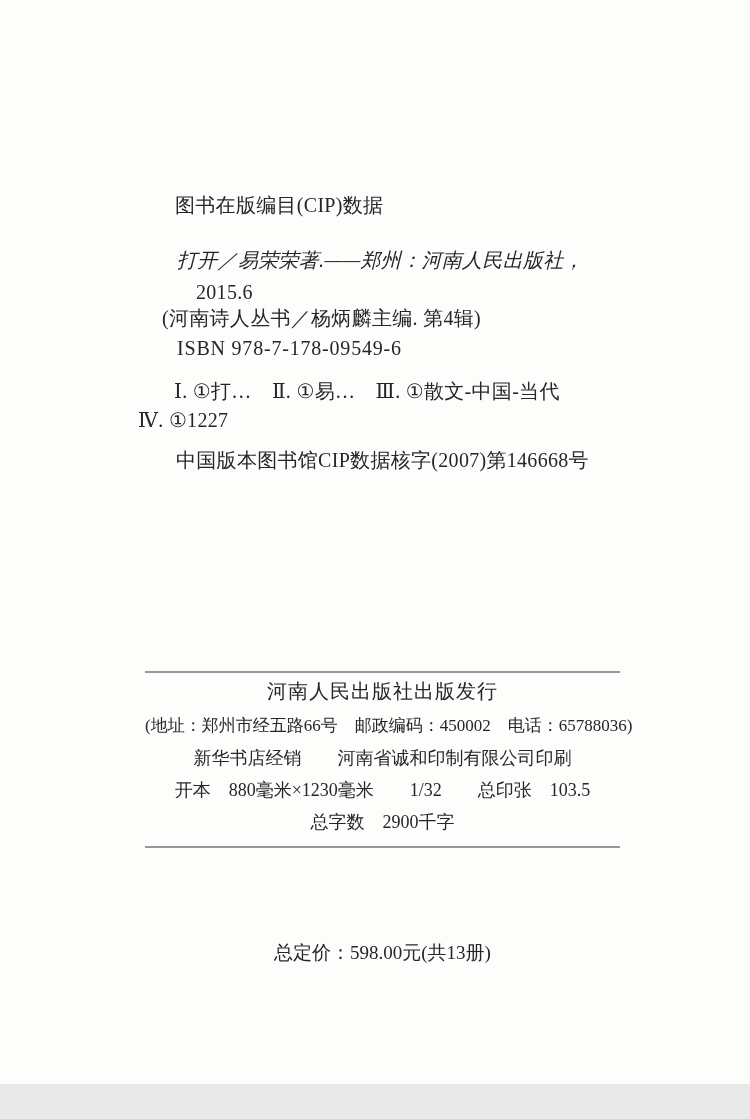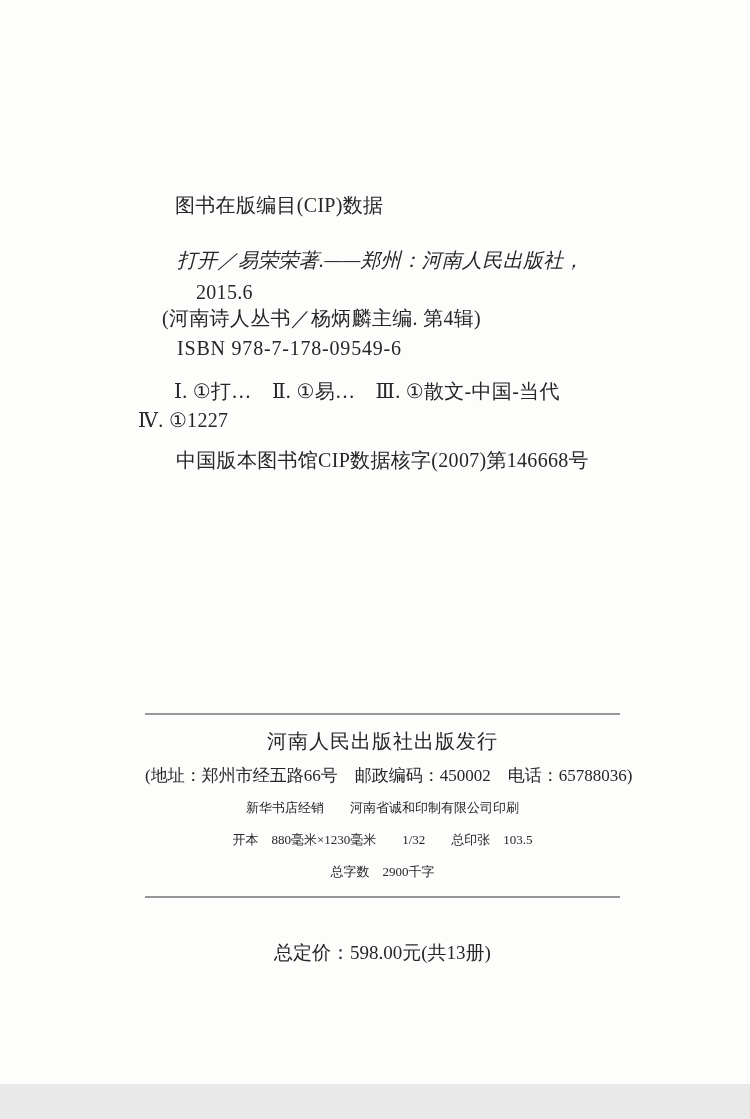--- a/index.html
+++ b/index.html
@@ -31,29 +31,29 @@
   .c-series  { left: 162px; top: 305px; }
   .c-isbn    { left: 177px; top: 335px; letter-spacing: 0.8px; }
   .c-subject { left: 174px; top: 378px; }
   .c-class   { left: 138px; top: 407px; text-align: center; }
   .c-record  { left: 176px; top: 447px; }
 
   
   .colophon {
     position: absolute;
     left: 145px;
-    top: 713px;
+    top: 671px;
     width: 475px;
     border-top: 2px solid #989898;
     border-bottom: 2px solid #989898;
-    padding: 10px 0 8px 0;
+    padding: 2px 0 8px 0;
     text-align: center;
   }
   .col-row {
-    font-size: 13px;
+    font-size: 18px;
     line-height: 32px;
     white-space: nowrap;
   }
   .r-publisher { font-size: 20px; margin-bottom: 3px; letter-spacing: 1px; }
   .r-address   { font-size: 17px; }
 
   .price-line {
     position: absolute;
     left: 145px;
     top: 940px;

